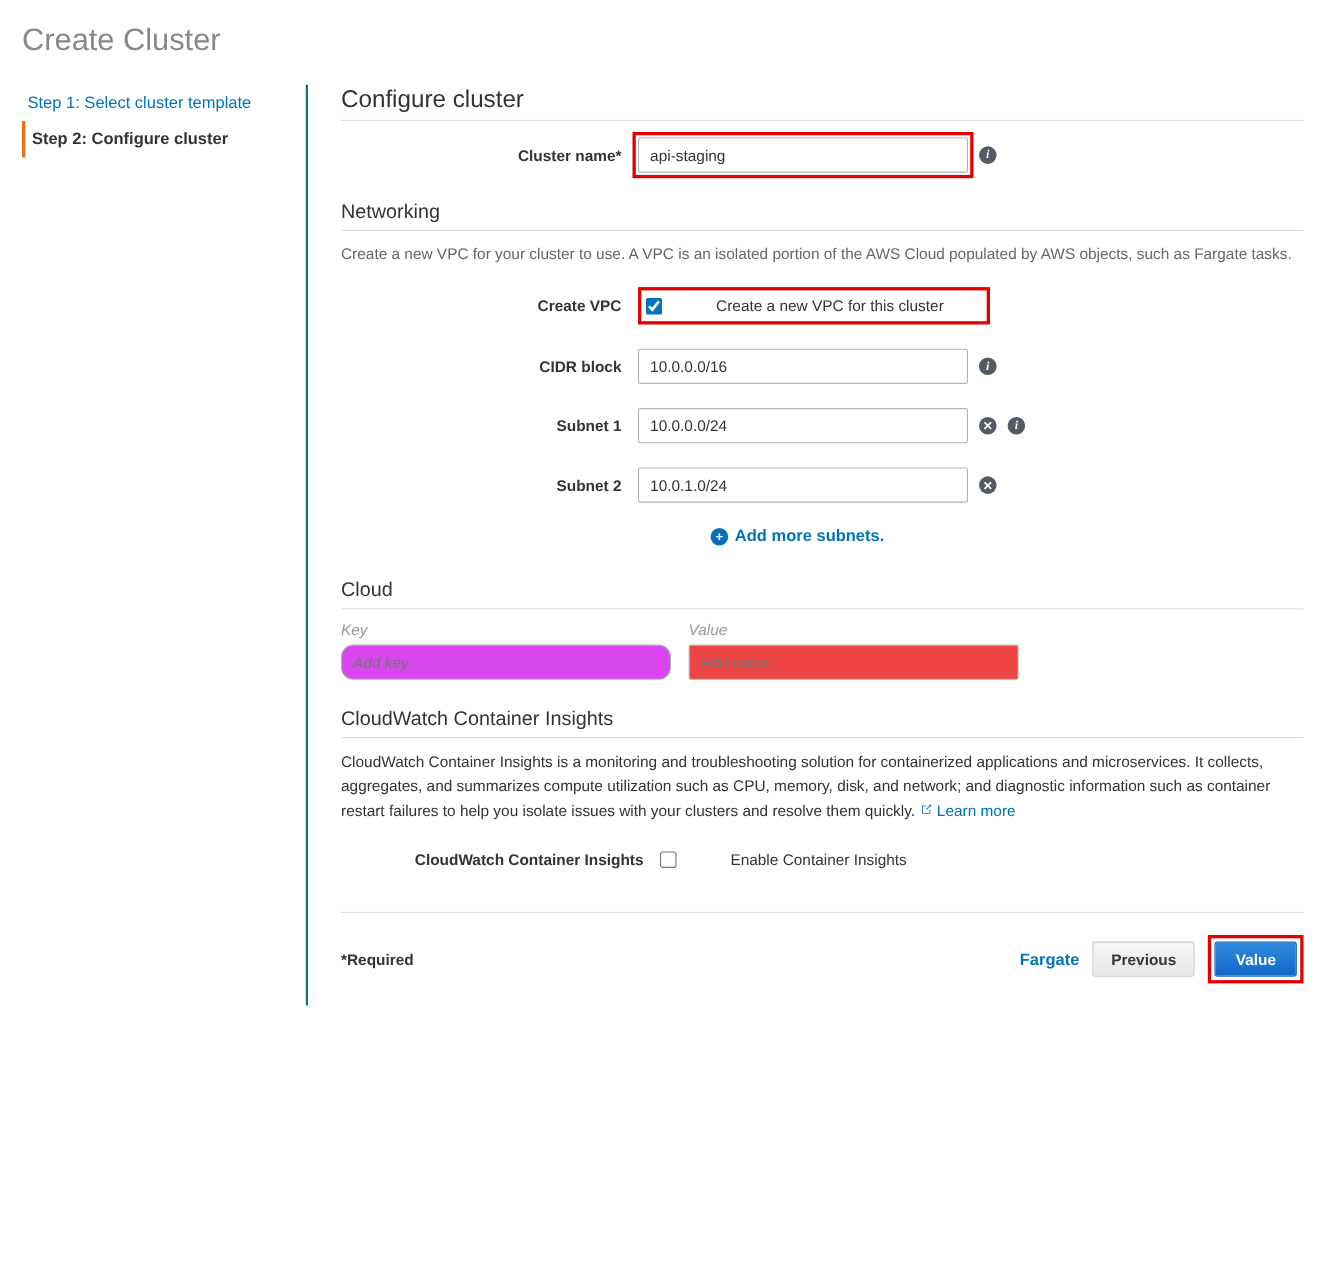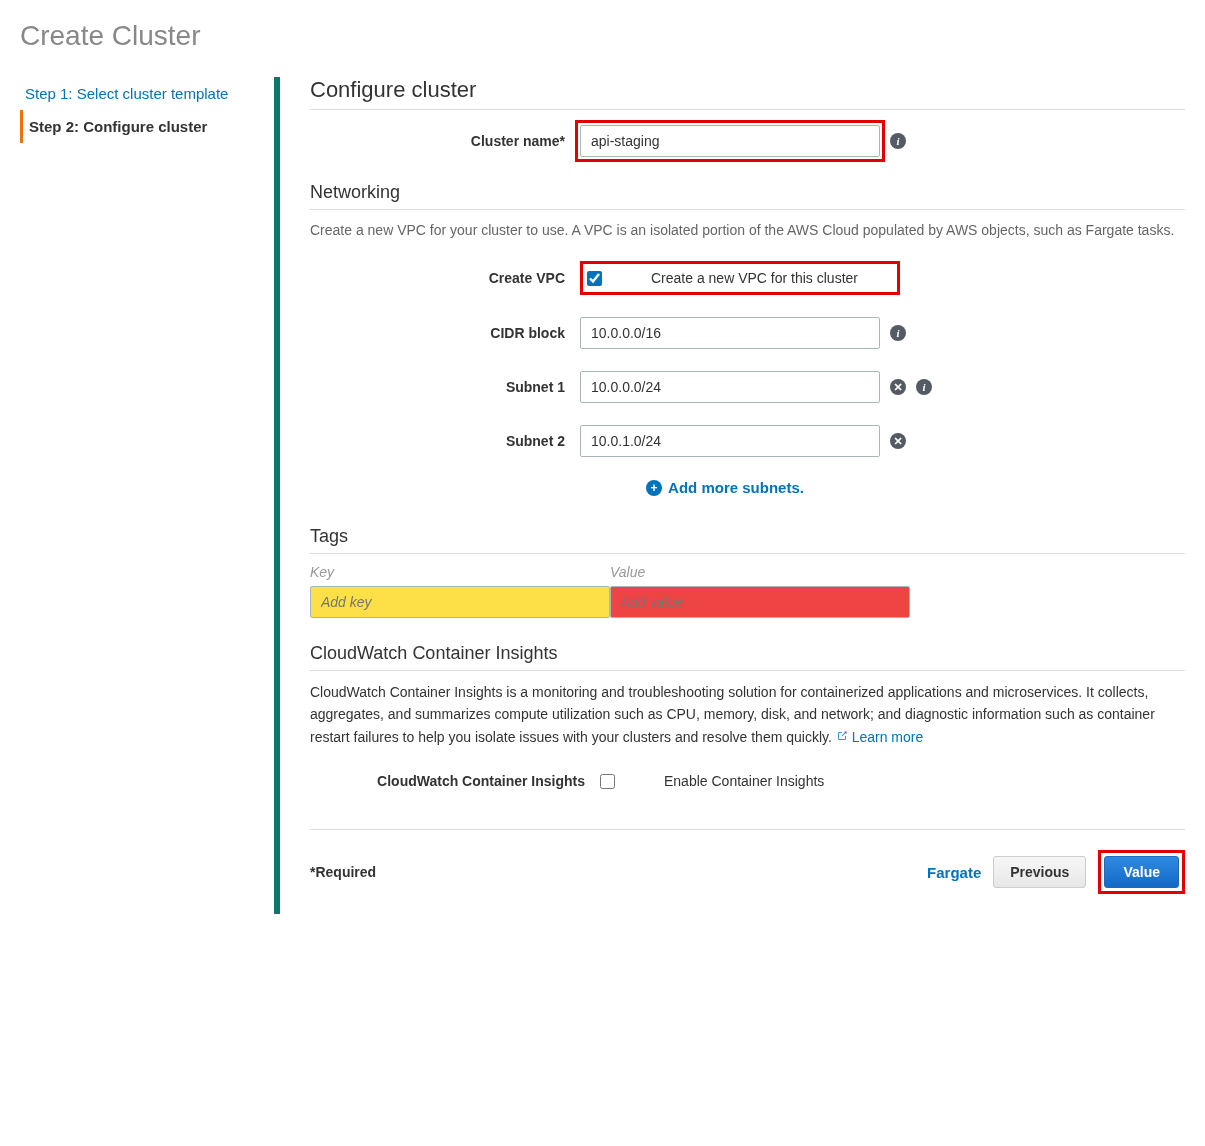--- a/index.html
+++ b/index.html
@@ -1,19 +1,19 @@
 <!DOCTYPE html>
 <html><head>
   <meta charset="utf-8">
   <style>
     * { box-sizing: border-box; margin: 0; padding: 0; }
     body { font-family: "Amazon Ember", "Helvetica Neue", Helvetica, Arial, sans-serif; color: #333; background: #fff; padding: 20px; width: 1205px; }
     .page-title { font-size: 28px; font-weight: 400; color: #888; margin-bottom: 25px; }
     .layout { display: flex; }
-    .sidebar { width: 260px; padding-right: 10px; border-right: 6px solid #0f766e; }
+    .sidebar { width: 260px; padding-right: 10px; border-right: 2px solid #0f766e; }
     .step { padding: 8px 5px; font-size: 15px; }
     .step a { color: #0073bb; text-decoration: none; }
     .step.active { font-weight: 700; border-left: 3px solid #ec7211; padding-left: 6px; color: #333; }
     .main { flex: 1; padding-left: 30px; }
     .section-title { font-size: 22px; font-weight: 400; color: #333; padding-bottom: 6px; border-bottom: 1px solid #ddd; margin-bottom: 15px; }
     .section-subtitle { font-size: 18px; font-weight: 400; color: #333; padding-bottom: 6px; border-bottom: 1px solid #ddd; margin-bottom: 10px; margin-top: 25px; }
     .section-desc { color: #666; font-size: 14px; line-height: 1.5; margin-bottom: 20px; }
     .form-row { display: flex; align-items: center; margin-bottom: 22px; }
     .form-label { width: 270px; text-align: right; padding-right: 15px; font-weight: 700; font-size: 14px; color: #333; }
     .form-control { display: flex; align-items: center; }
@@ -21,26 +21,26 @@
     input[type="text"]:read-only { background: #ef4444; }
     .subnet-input { width: 235px; }
     .icon-info { width: 16px; height: 16px; border-radius: 50%; background: #545b64; color: #fff; display: inline-flex; align-items: center; justify-content: center; font-style: italic; font-family: serif; font-weight: bold; font-size: 11px; margin-left: 10px; cursor: pointer; }
     .icon-remove { width: 16px; height: 16px; border-radius: 50%; background: #545b64; color: #fff; display: inline-flex; align-items: center; justify-content: center; font-weight: bold; font-size: 11px; margin-left: 10px; cursor: pointer; }
     .icon-plus { width: 16px; height: 16px; border-radius: 50%; background: #0073bb; color: #fff; display: inline-flex; align-items: center; justify-content: center; font-weight: bold; font-size: 12px; margin-right: 6px; }
     .checkbox-wrap { display: flex; align-items: flex-end; gap: 37px; }
     input[type="checkbox"] { width: 15px; height: 15px; margin-right: 12px; accent-color: #0073bb; }
     .checkbox-label { font-size: 14px; color: #333; }
     .add-more { display: flex; align-items: center; justify-content: center; margin: 20px 0 30px 285px; width: 260px; }
     .add-more-link { color: #0073bb; font-weight: 700; font-size: 15px; text-decoration: none; }
-    .tags-row { display: flex; gap: 0; margin-bottom: 10px; }
+    .tags-row { display: flex; gap: 16px; margin-bottom: 10px; }
     .tags-col { flex: 1; }
     .tags-col.small { flex: 0 0 260px; }
     .tags-header { color: #999; font-style: italic; font-size: 14px; margin-bottom: 6px; }
     .tags-input { width: 100%; background: #eee; border: 1px solid #ccc; border-radius: 2px; padding: 7px 10px; font-size: 14px; font-style: italic; color: #999; }
-    .tags-input.key { background: #fde047; }
+    .tags-input.key { background: #d946ef; border-radius: 11px; }
     .insights-desc { font-size: 14px; color: #333; line-height: 1.6; }
     .insights-desc a { color: #0073bb; text-decoration: none; }
     .ext-link-icon { display: inline-block; width: 12px; height: 12px; vertical-align: baseline; }
     .footer-divider { border-top: 1px solid #ddd; margin: 40px 0 20px 0; }
     .footer { display: flex; align-items: center; justify-content: space-between; padding-bottom: 20px; }
     .required-note { font-weight: 700; font-size: 14px; }
     .footer-actions { display: flex; align-items: center; gap: 12px; }
     .btn-link { color: #0073bb; font-weight: 700; font-size: 15px; background: none; border: none; cursor: pointer; }
     .btn-prev { background: linear-gradient(#f7f7f7, #e7e7e7); border: 1px solid #ccc; border-radius: 3px; padding: 7px 16px; font-size: 14px; font-weight: 700; color: #333; cursor: pointer; }
     .btn-create { background: linear-gradient(#2f8ae0, #1468c7); border: 1px solid #1a6bbe; border-radius: 3px; padding: 7px 18px; font-size: 14px; font-weight: 700; color: #fff; cursor: pointer; }
@@ -112,21 +112,21 @@
         <input type="text" class="subnet-input" value="10.0.1.0/24" style="">
         <span class="icon-remove">✕</span>
       </div>
     </div>
 
     <div class="add-more">
       <span class="icon-plus">+</span>
       <a href="#" class="add-more-link">Add more subnets.</a>
     </div>
 
-    <h2 class="section-subtitle">Tags</h2>
+    <h2 class="section-subtitle">Cloud</h2>
     <div class="tags-row">
       <div class="tags-col small">
         <div class="tags-header">Key</div>
         <input type="text" class="tags-input key" placeholder="Add key" style="">
       </div>
       <div class="tags-col">
         <div class="tags-header">Value</div>
         <input type="text" class="tags-input" readonly="" placeholder="Add value" style="">
       </div>
     </div>

